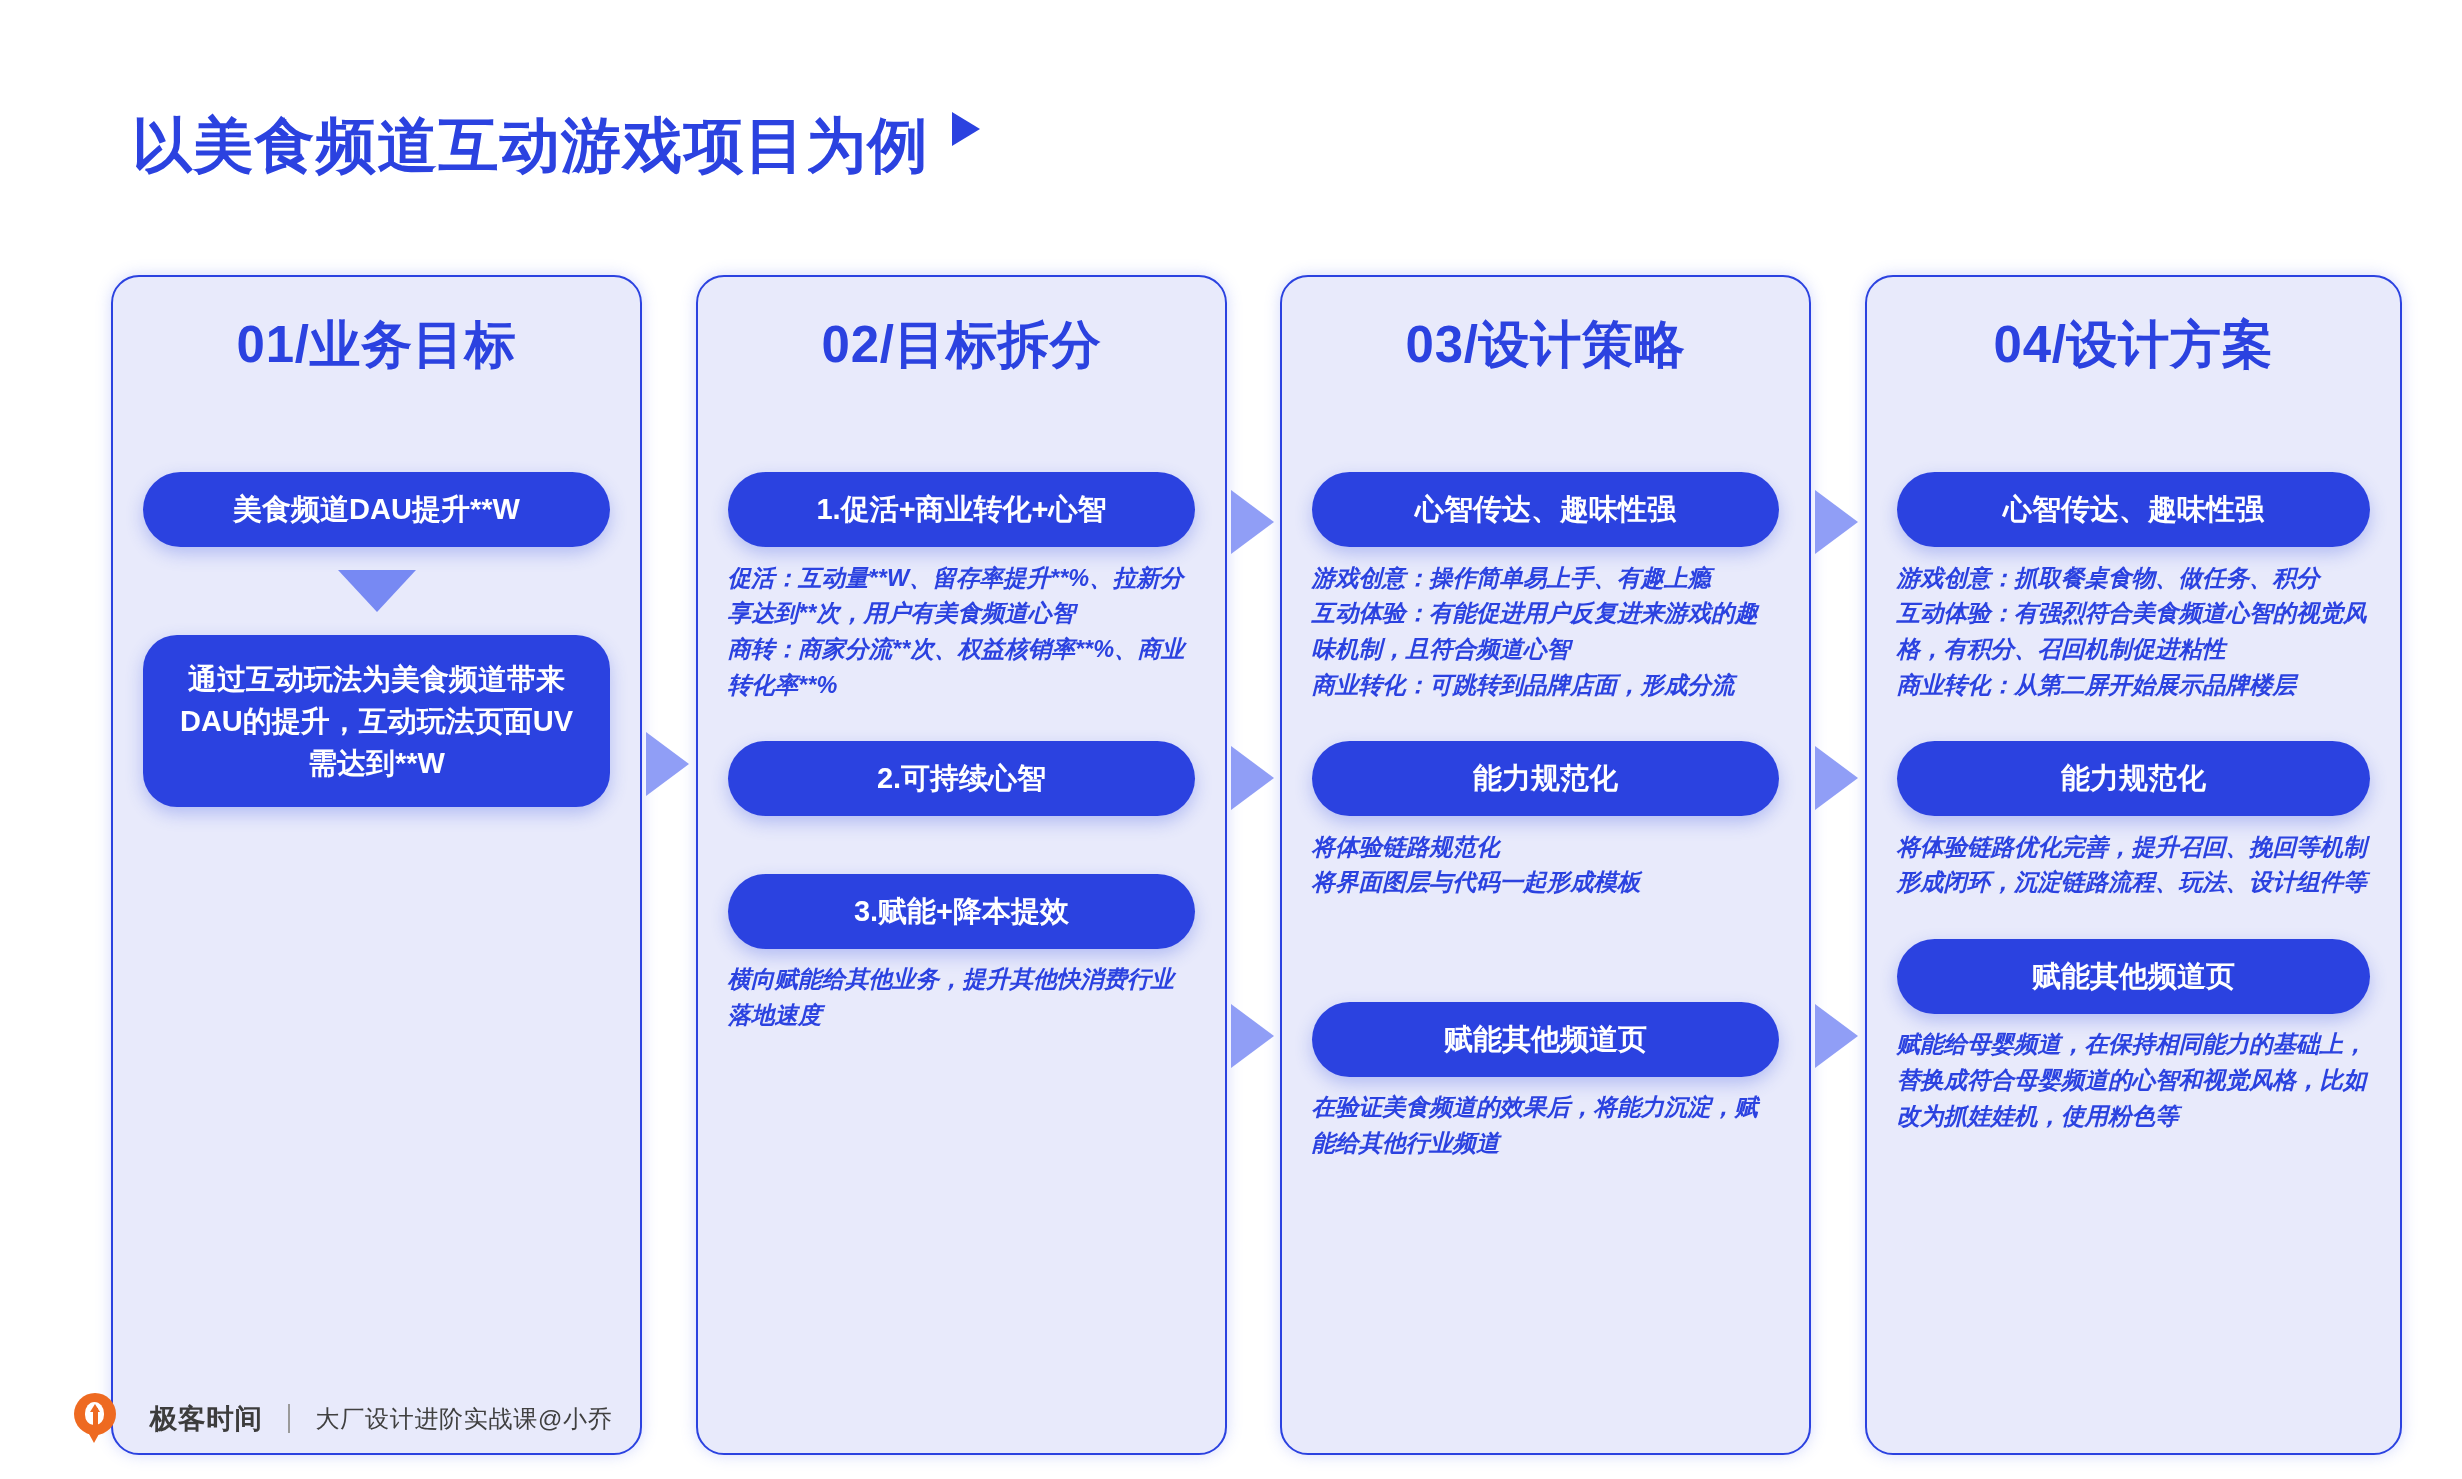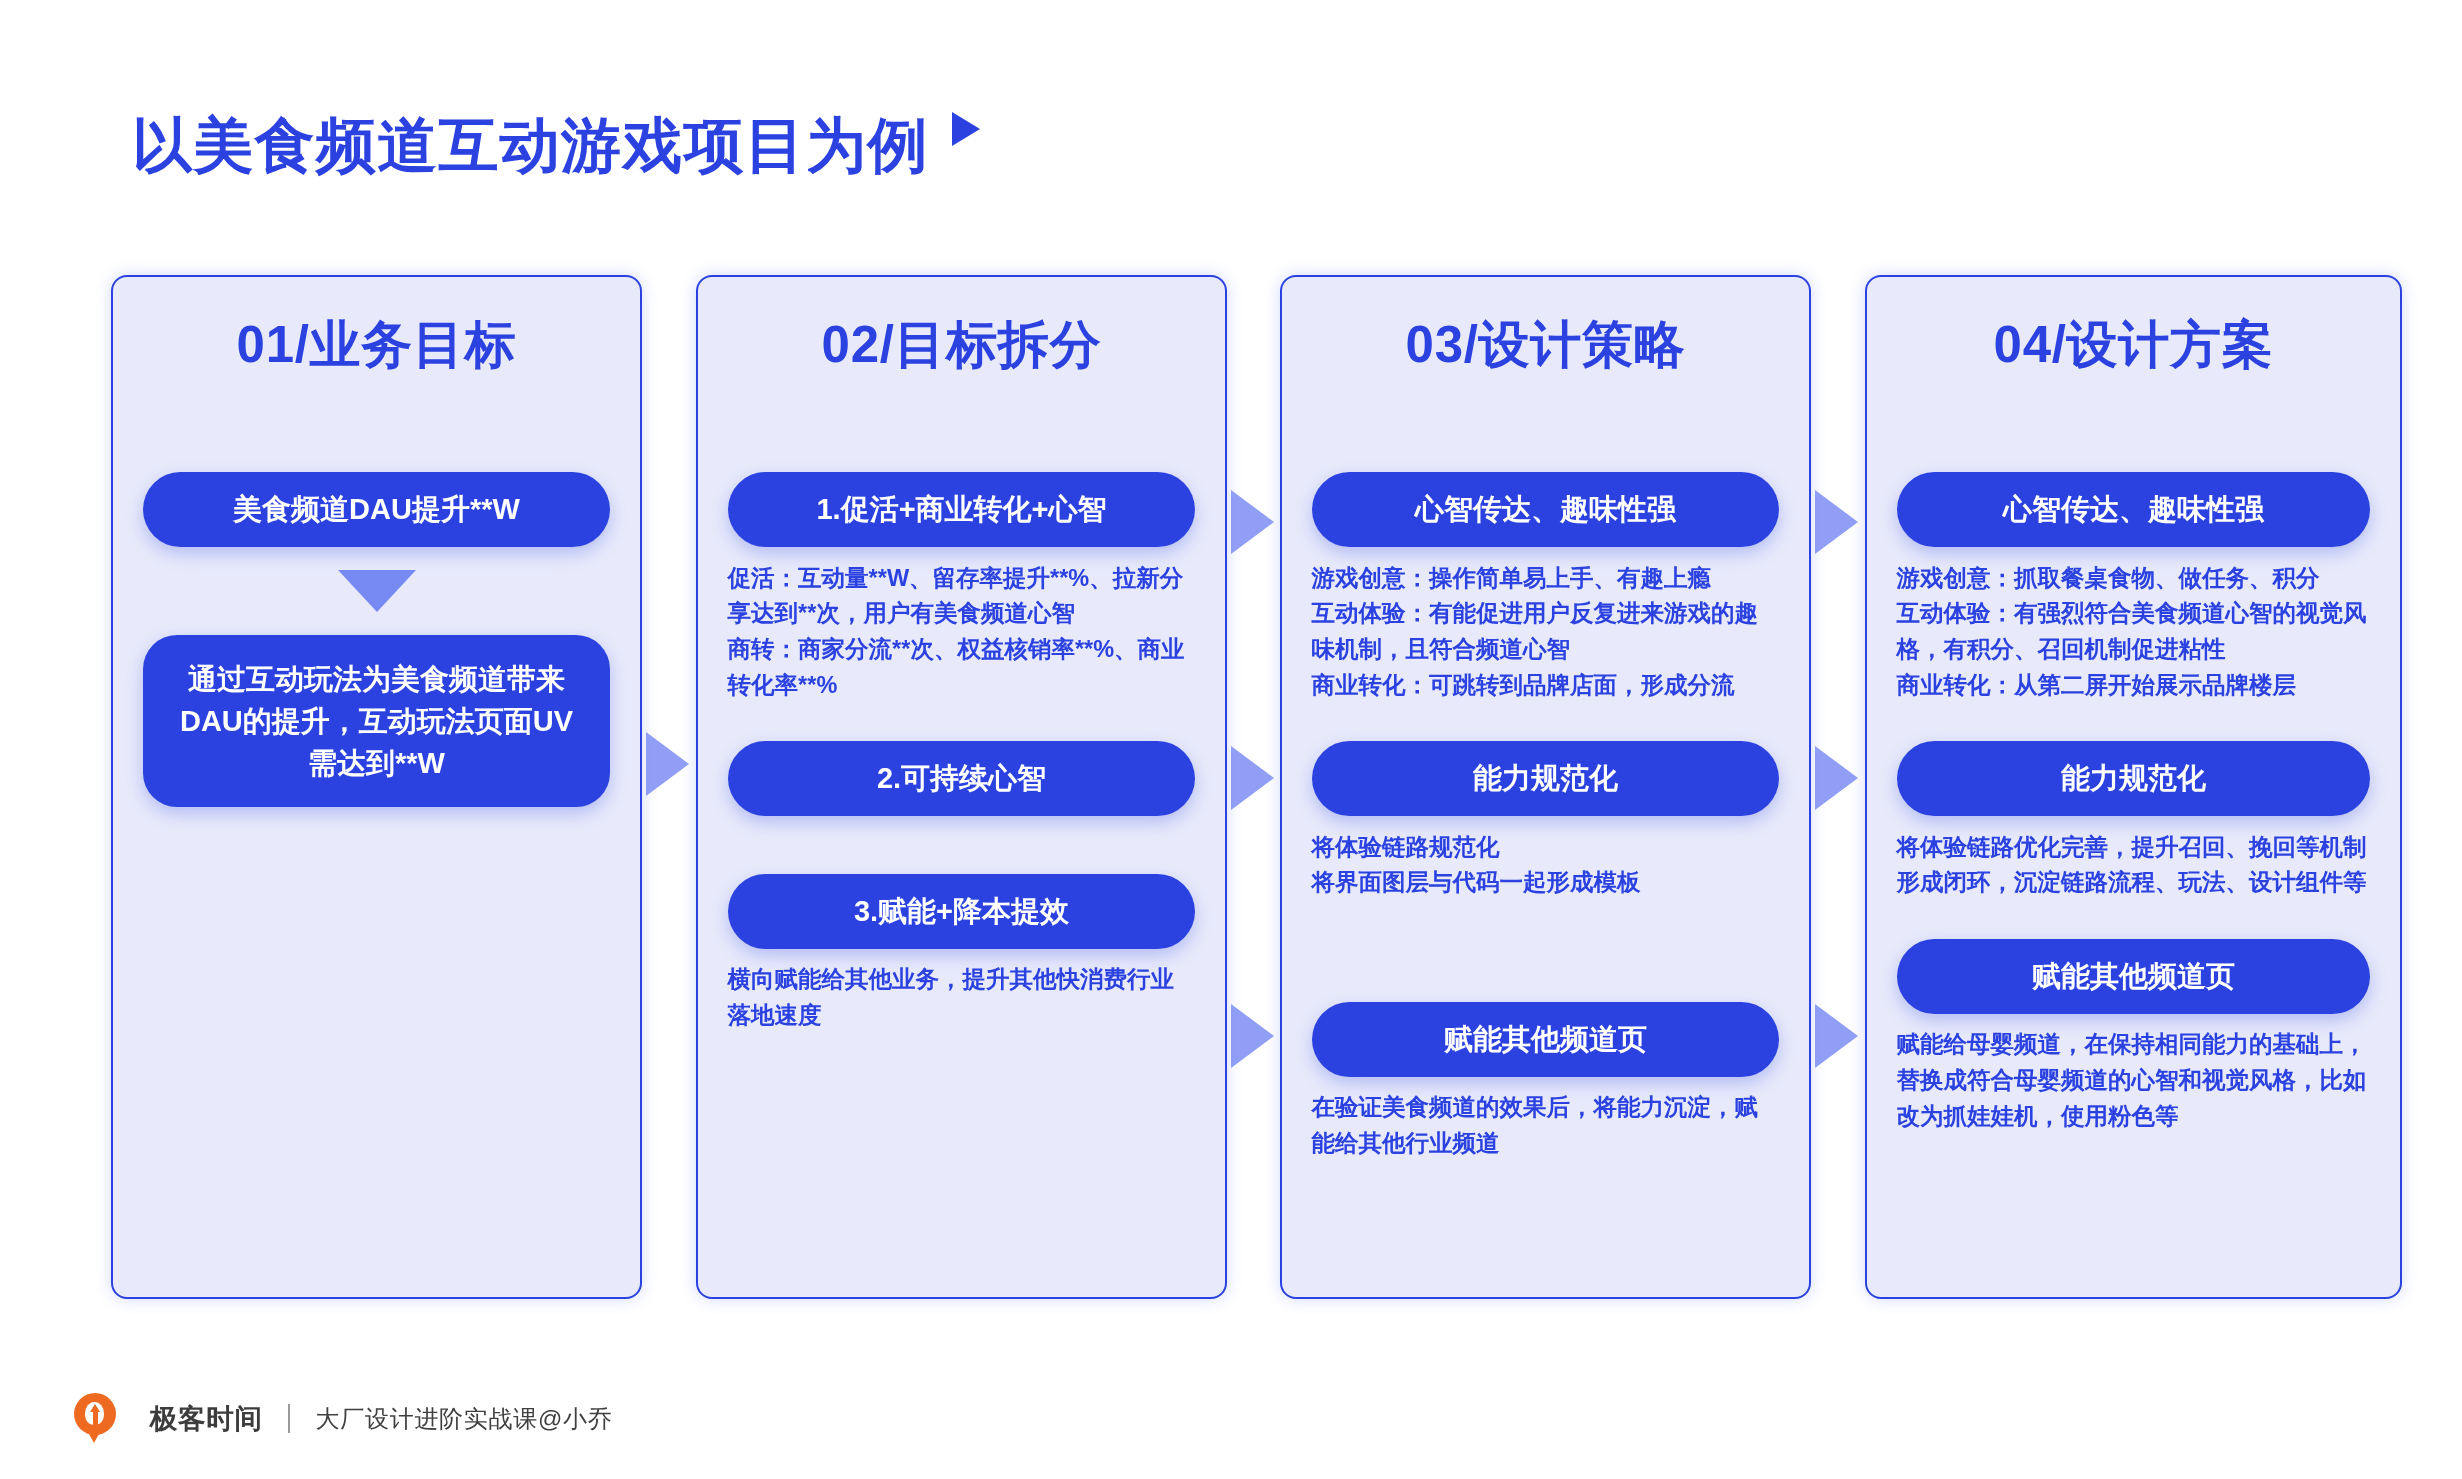--- a/index.html
+++ b/index.html
@@ -38,24 +38,24 @@
   .board{
     position:absolute;
     left:0; top:262px;
     width:2462px; height:1075px;
   }
 
   .card{
     position:absolute;
     top:13.4px;
     width:531px;
-    height:1024px;
+    height:1180px;
     background:#E8EAFB;
     border:2.7px solid #2B42E0;
-    border-radius:16px;
+    border-radius:28px;
     box-sizing:border-box;
     box-shadow:0 0 14.8px rgba(110,130,245,.30);
   }
   .card.c1{left:111px;}
   .card.c2{left:696px;}
   .card.c3{left:1280px;}
   .card.c4{left:1865px; width:537px;}
 
   .card-heading{
     position:absolute;
@@ -97,20 +97,21 @@
     text-align:center;
   }
 
   .desc{
     color:#2B42E0;
     font-size:23.5px;
     font-weight:bold;
     line-height:1.52;
     margin-top:13.4px;
     white-space:pre-line;
+    font-style:italic;
   }
   .gap-md{height:38px;}
   .gap-lg{height:58px;}
 
   
   .tri-down{
     width:0;height:0;
     margin:23px auto;
     border-left:39px solid transparent;
     border-right:39px solid transparent;

